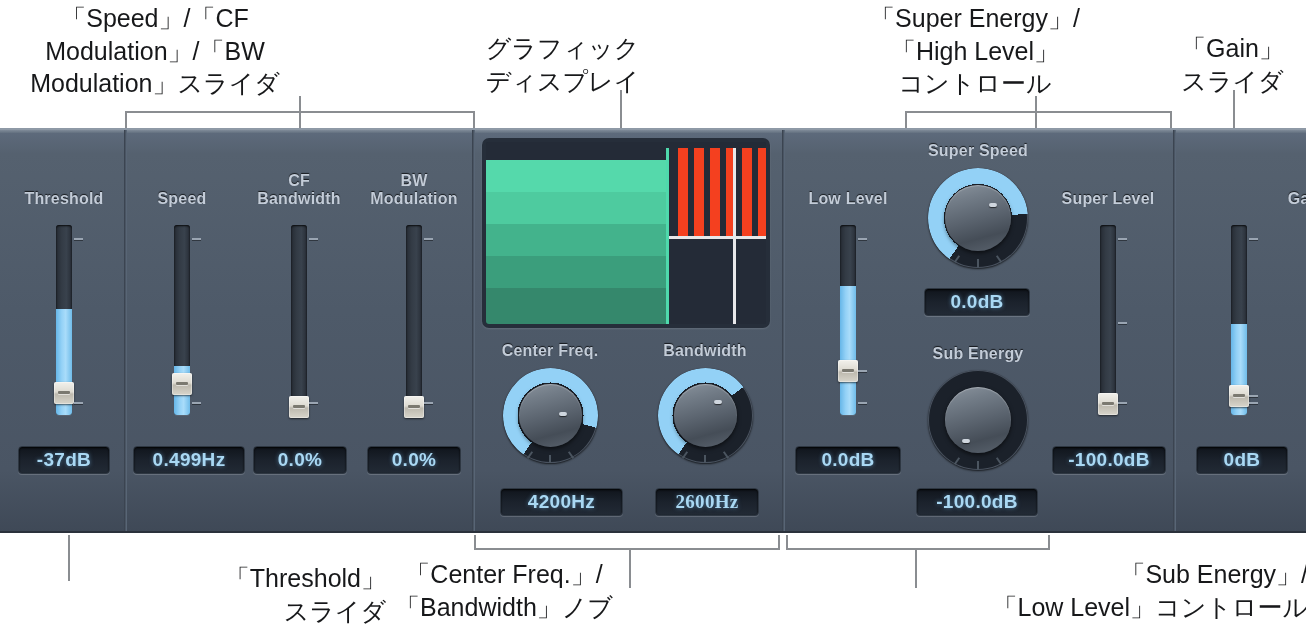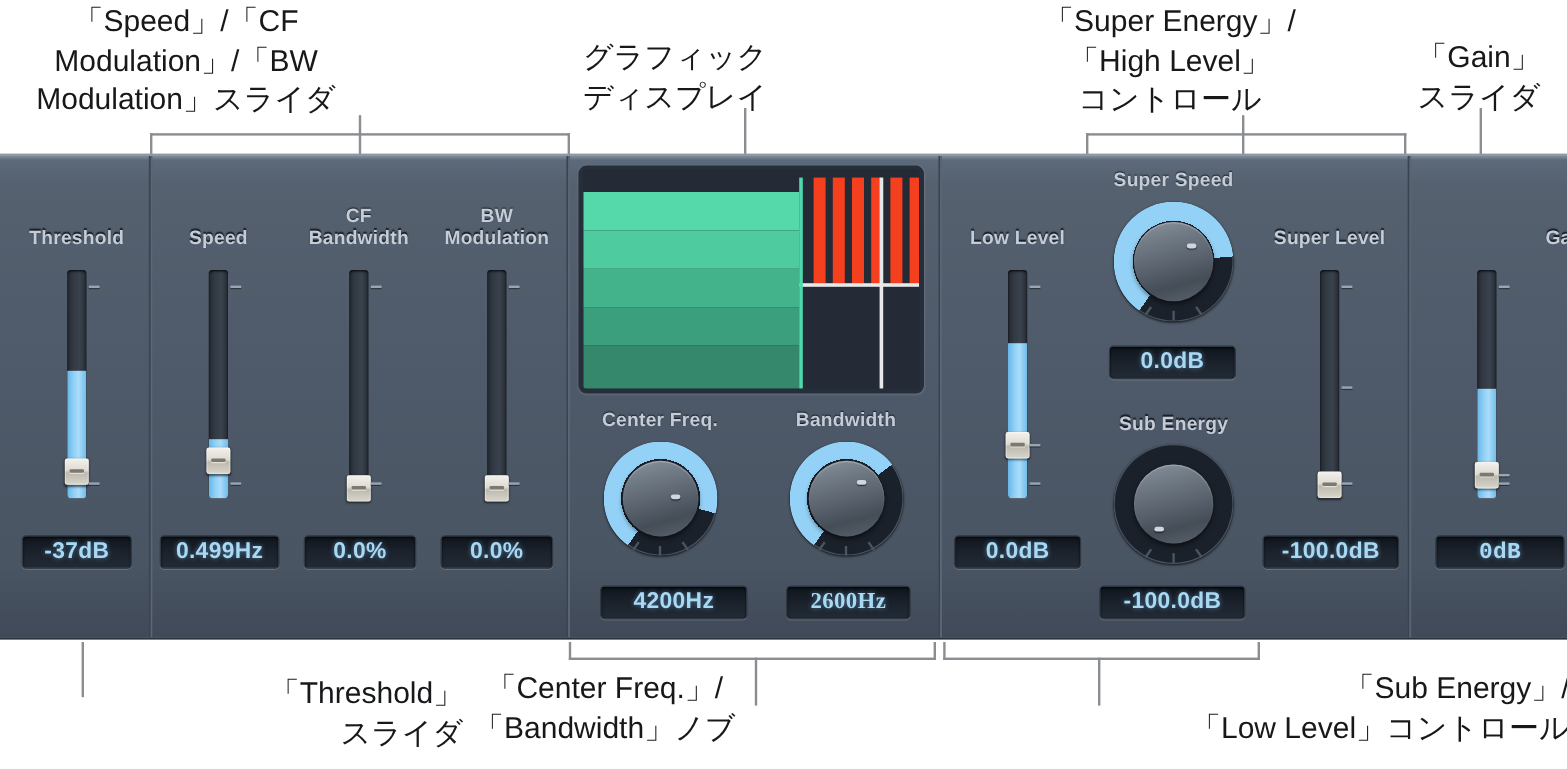--- a/index.html
+++ b/index.html
@@ -256,21 +256,21 @@
   <div class="tick" style="left:74px; top:272px;"></div>
   <div class="readout" style="left:18px; top:316px; width:92px;">-37dB</div>
 
   <div class="ctl-label" style="left:136px; top:60px; width:92px;">Speed</div>
   <div class="slider" style="left:174px; top:95px; height:190px;">
     <div class="fill" style="height:26%"></div>
   </div>
   <div class="thumb" style="left:174px; top:243px;"></div>
   <div class="tick" style="left:192px; top:108px;"></div>
   <div class="tick" style="left:192px; top:272px;"></div>
-  <div class="readout" style="left:133px; top:316px; width:100px;">0.499Hz</div>
+  <div class="readout" style="left:133px; top:316px; width:112px;">0.499Hz</div>
 
   <div class="ctl-label" style="left:240px; top:42px; width:118px;">CF
 Bandwidth</div>
   <div class="slider" style="left:291px; top:95px; height:190px;">
     <div class="fill" style="height:0%"></div>
   </div>
   <div class="thumb" style="left:291px; top:266px;"></div>
   <div class="tick" style="left:309px; top:108px;"></div>
   <div class="tick" style="left:309px; top:272px;"></div>
   <div class="readout" style="left:253px; top:316px; width:94px;">0.0%</div>
@@ -390,21 +390,21 @@
   <div class="readout" style="left:1052px; top:316px; width:114px;">-100.0dB</div>
 
   <div class="ctl-label" style="left:1256px; top:60px; width:100px;">Gain</div>
   <div class="slider" style="left:1231px; top:95px; height:190px;">
     <div class="fill" style="height:48%"></div>
   </div>
   <div class="thumb" style="left:1231px; top:255px;"></div>
   <div class="tick" style="left:1249px; top:108px;"></div>
   <div class="tick" style="left:1249px; top:265px;"></div>
   <div class="tick" style="left:1249px; top:272px;"></div>
-  <div class="readout" style="left:1196px; top:316px; width:108px;font-family:Liberation Mono, monospace;">0dB</div>
+  <div class="readout" style="left:1196px; top:316px; width:92px;">0dB</div>
 
 </div>
 
 <div class="leader vline" style="left:68px; top:535px; height:46px;"></div>
 
 <div class="leader hline" style="left:474px; top:548px; width:306px;"></div>
 <div class="leader vline" style="left:474px; top:535px; height:15px;"></div>
 <div class="leader vline" style="left:778px; top:535px; height:15px;"></div>
 <div class="leader vline" style="left:629px; top:548px; height:40px;"></div>
 

